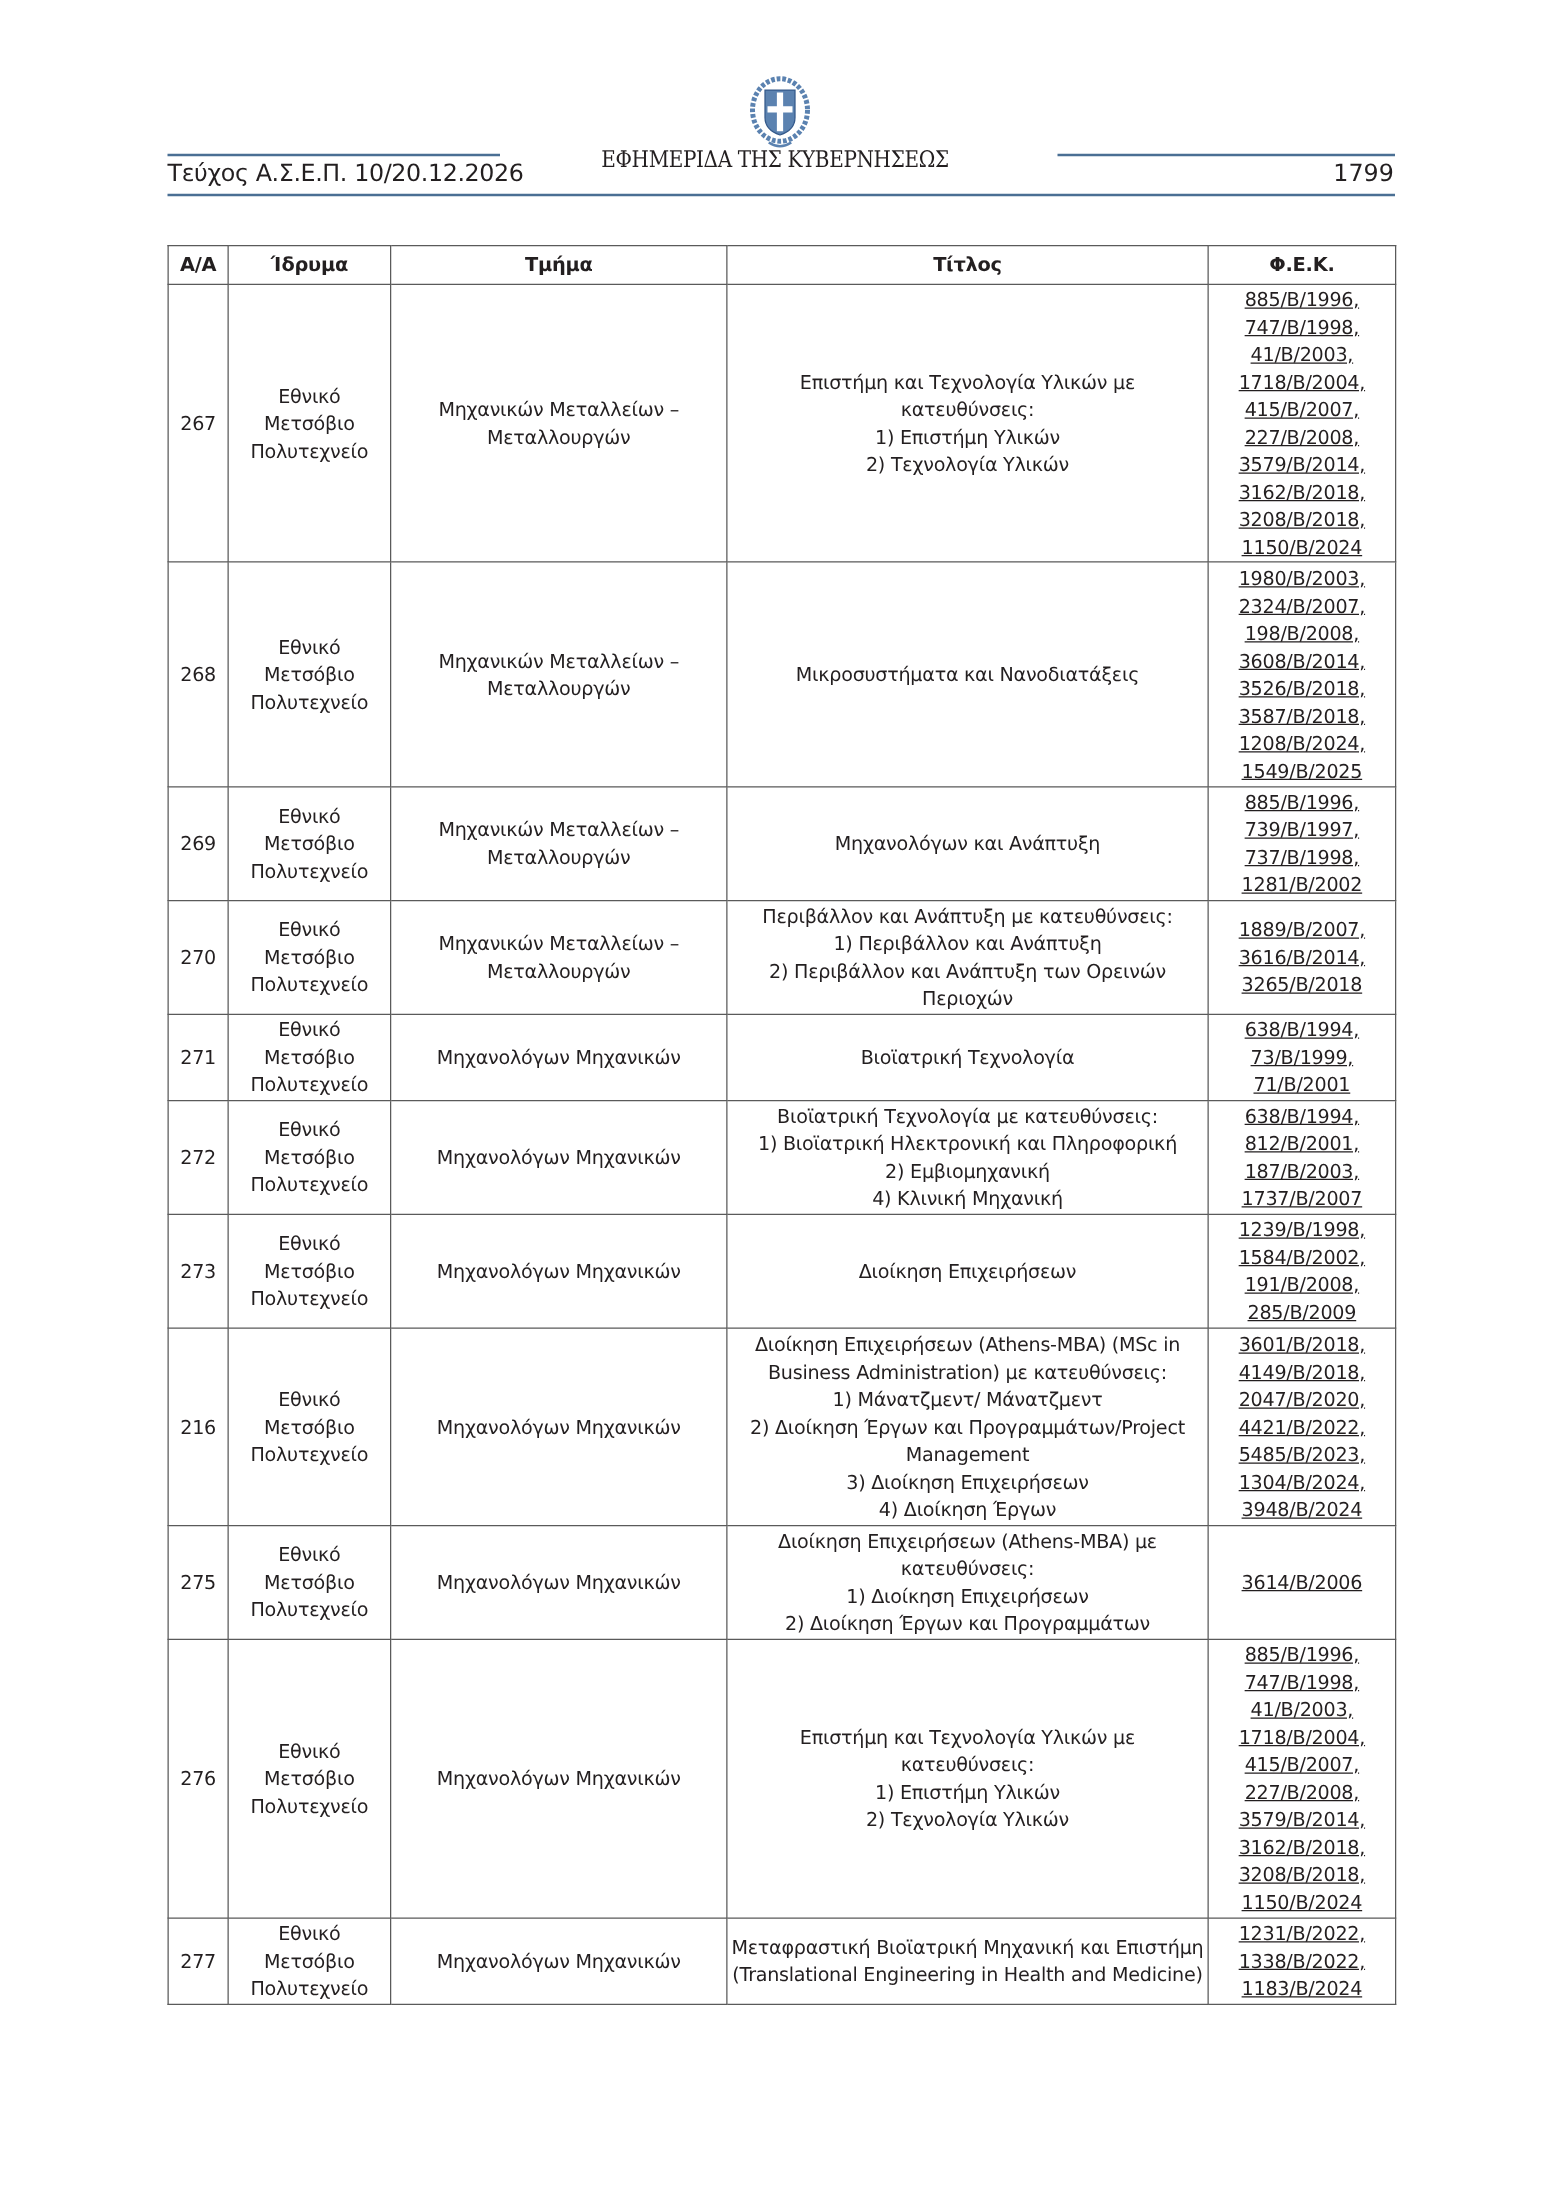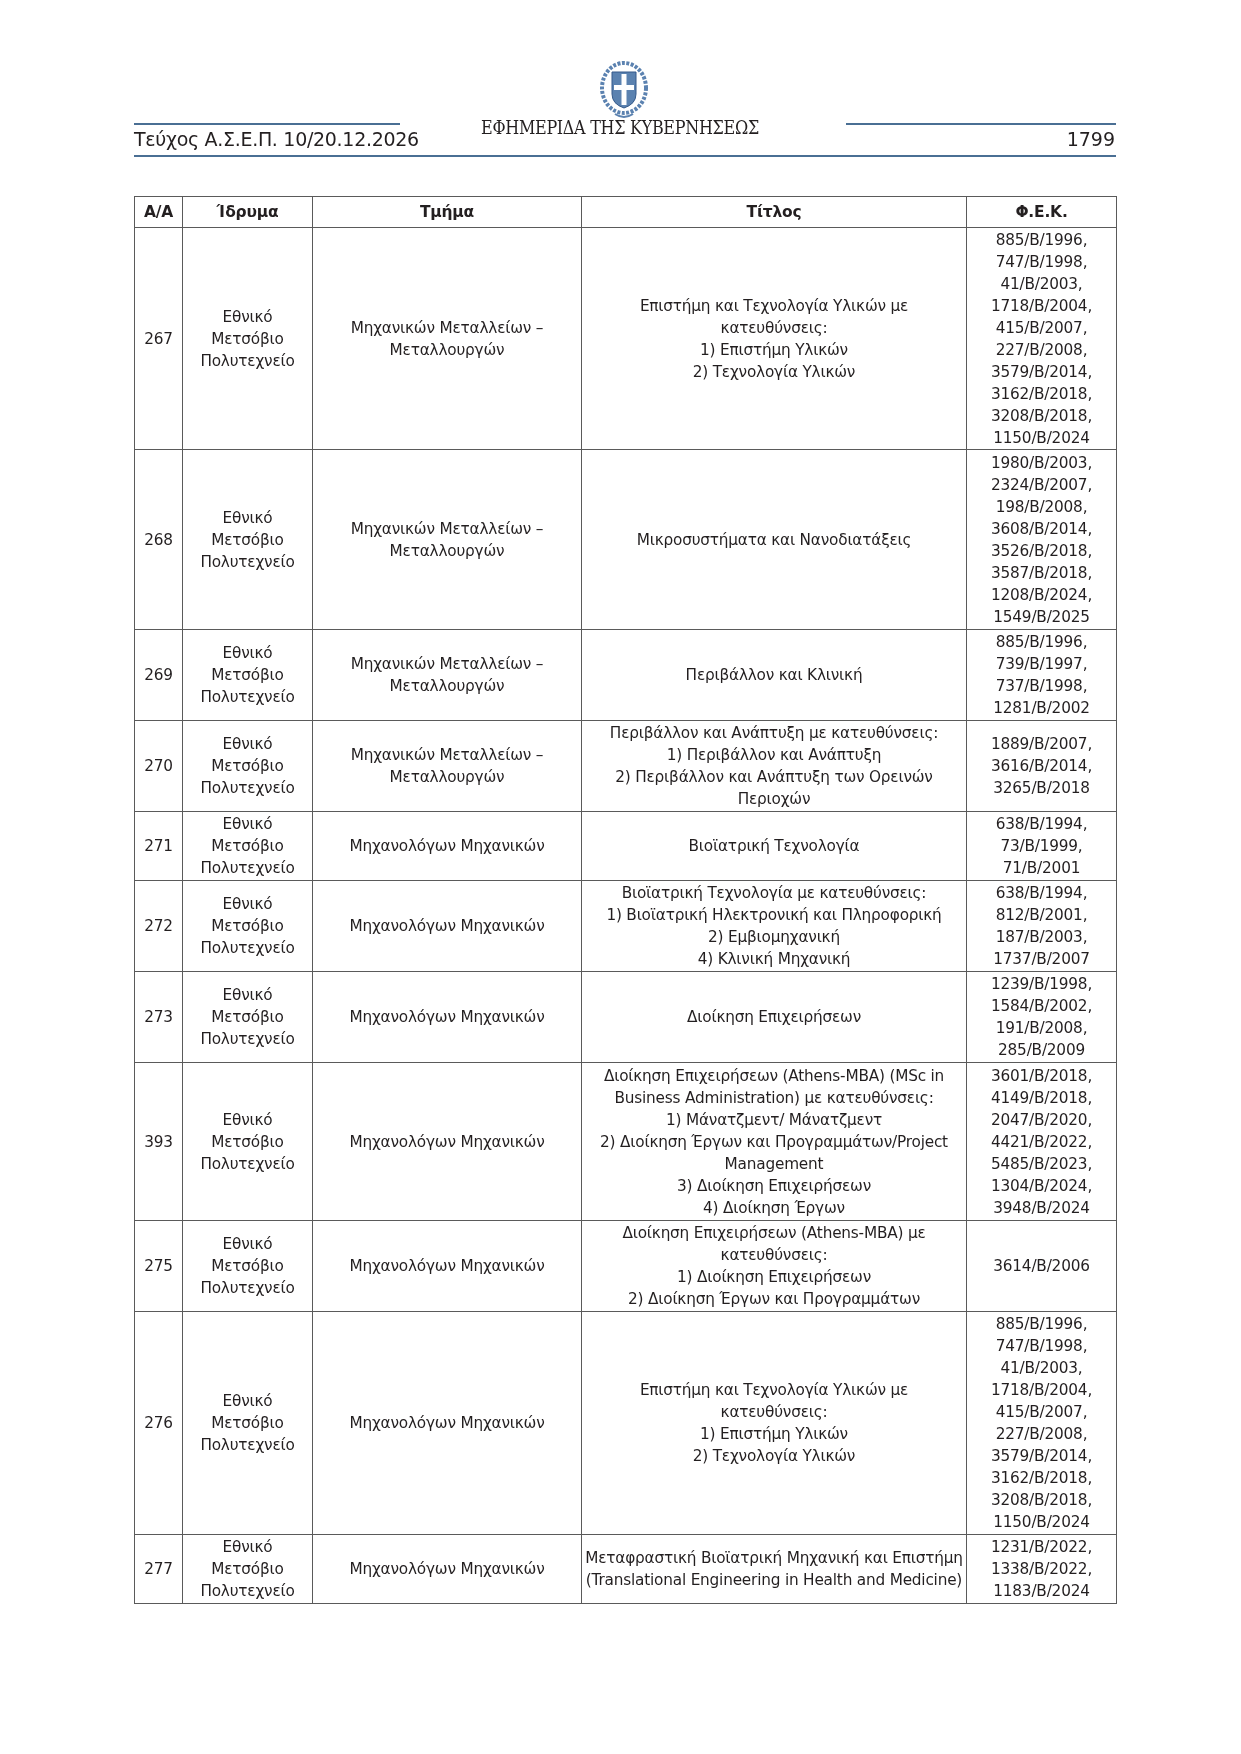--- a/index.html
+++ b/index.html
@@ -6,21 +6,21 @@
   body { width:1241px; height:1754px; position:relative; font-family:"DejaVu Sans", sans-serif; color:#231f20; overflow:hidden; }
   .hdr-line { position:absolute; height:2px; background:#4a6f94; }
   .emblem { position:absolute; left:597px; top:60px; width:54px; height:62px; }
   .hdr-left { position:absolute; left:134px; top:128px; font-size:19px; letter-spacing:-0.3px; }
   .hdr-center { position:absolute; left:470px; top:118px; width:300px; text-align:center; font-family:"DejaVu Serif", serif; font-size:16px; letter-spacing:-0.3px; transform:scaleY(1.15); }
   .hdr-right { position:absolute; right:126px; top:128px; font-size:19px;text-align:right; }
   table.main { position:absolute; left:134px; top:196px; border-collapse:collapse; table-layout:fixed; width:982px; font-size:15.3px; line-height:22px; }
   table.main th, table.main td { border:1.5px solid #5a5a5a; text-align:center; vertical-align:middle; padding:0 3px; letter-spacing:-0.2px; }
   table.main th { height:30px; font-weight:bold; font-size:15.5px; }
   .ml { white-space:pre-line; }
-  .fek { white-space:pre-line; }
+  .fek { white-space:pre-line;text-decoration:underline; }
 </style>
 </head>
 <body>
 
 <div class="hdr-line" style="left:134px; top:123px; width:266px;"></div>
 <div class="hdr-line" style="left:846px; top:123px; width:270px;"></div>
 <div class="hdr-line" style="left:134px; top:155px; width:982px;"></div>
 
 <svg class="emblem" viewBox="0 0 54 62">
   <ellipse cx="27" cy="28" rx="22" ry="25" fill="none" stroke="#5b82b0" stroke-width="4" stroke-dasharray="3 1.5"></ellipse>
@@ -90,21 +90,21 @@
 1208/Β/2024,
 1549/Β/2025</td>
     </tr>
     <tr style="height:91px">
       <td>269</td>
       <td class="ml">Εθνικό
 Μετσόβιο
 Πολυτεχνείο</td>
       <td class="ml">Μηχανικών Μεταλλείων –
 Μεταλλουργών</td>
-      <td class="ml">Περιβάλλον και Κλινική</td>
+      <td class="ml">Μηχανολόγων και Ανάπτυξη</td>
       <td class="fek">885/Β/1996,
 739/Β/1997,
 737/Β/1998,
 1281/Β/2002</td>
     </tr>
     <tr style="height:91px">
       <td>270</td>
       <td class="ml">Εθνικό
 Μετσόβιο
 Πολυτεχνείο</td>
@@ -150,21 +150,21 @@
 Μετσόβιο
 Πολυτεχνείο</td>
       <td class="ml">Μηχανολόγων Μηχανικών</td>
       <td class="ml">Διοίκηση Επιχειρήσεων</td>
       <td class="fek">1239/Β/1998,
 1584/Β/2002,
 191/Β/2008,
 285/Β/2009</td>
     </tr>
     <tr style="height:158px">
-      <td>393</td>
+      <td>216</td>
       <td class="ml">Εθνικό
 Μετσόβιο
 Πολυτεχνείο</td>
       <td class="ml">Μηχανολόγων Μηχανικών</td>
       <td class="ml">Διοίκηση Επιχειρήσεων  (Athens-MBA) (MSc in
 Business Administration) με κατευθύνσεις:
 1) Μάνατζμεντ/ Μάνατζμεντ
 2) Διοίκηση Έργων και Προγραμμάτων/Project
 Management
 3) Διοίκηση Επιχειρήσεων

